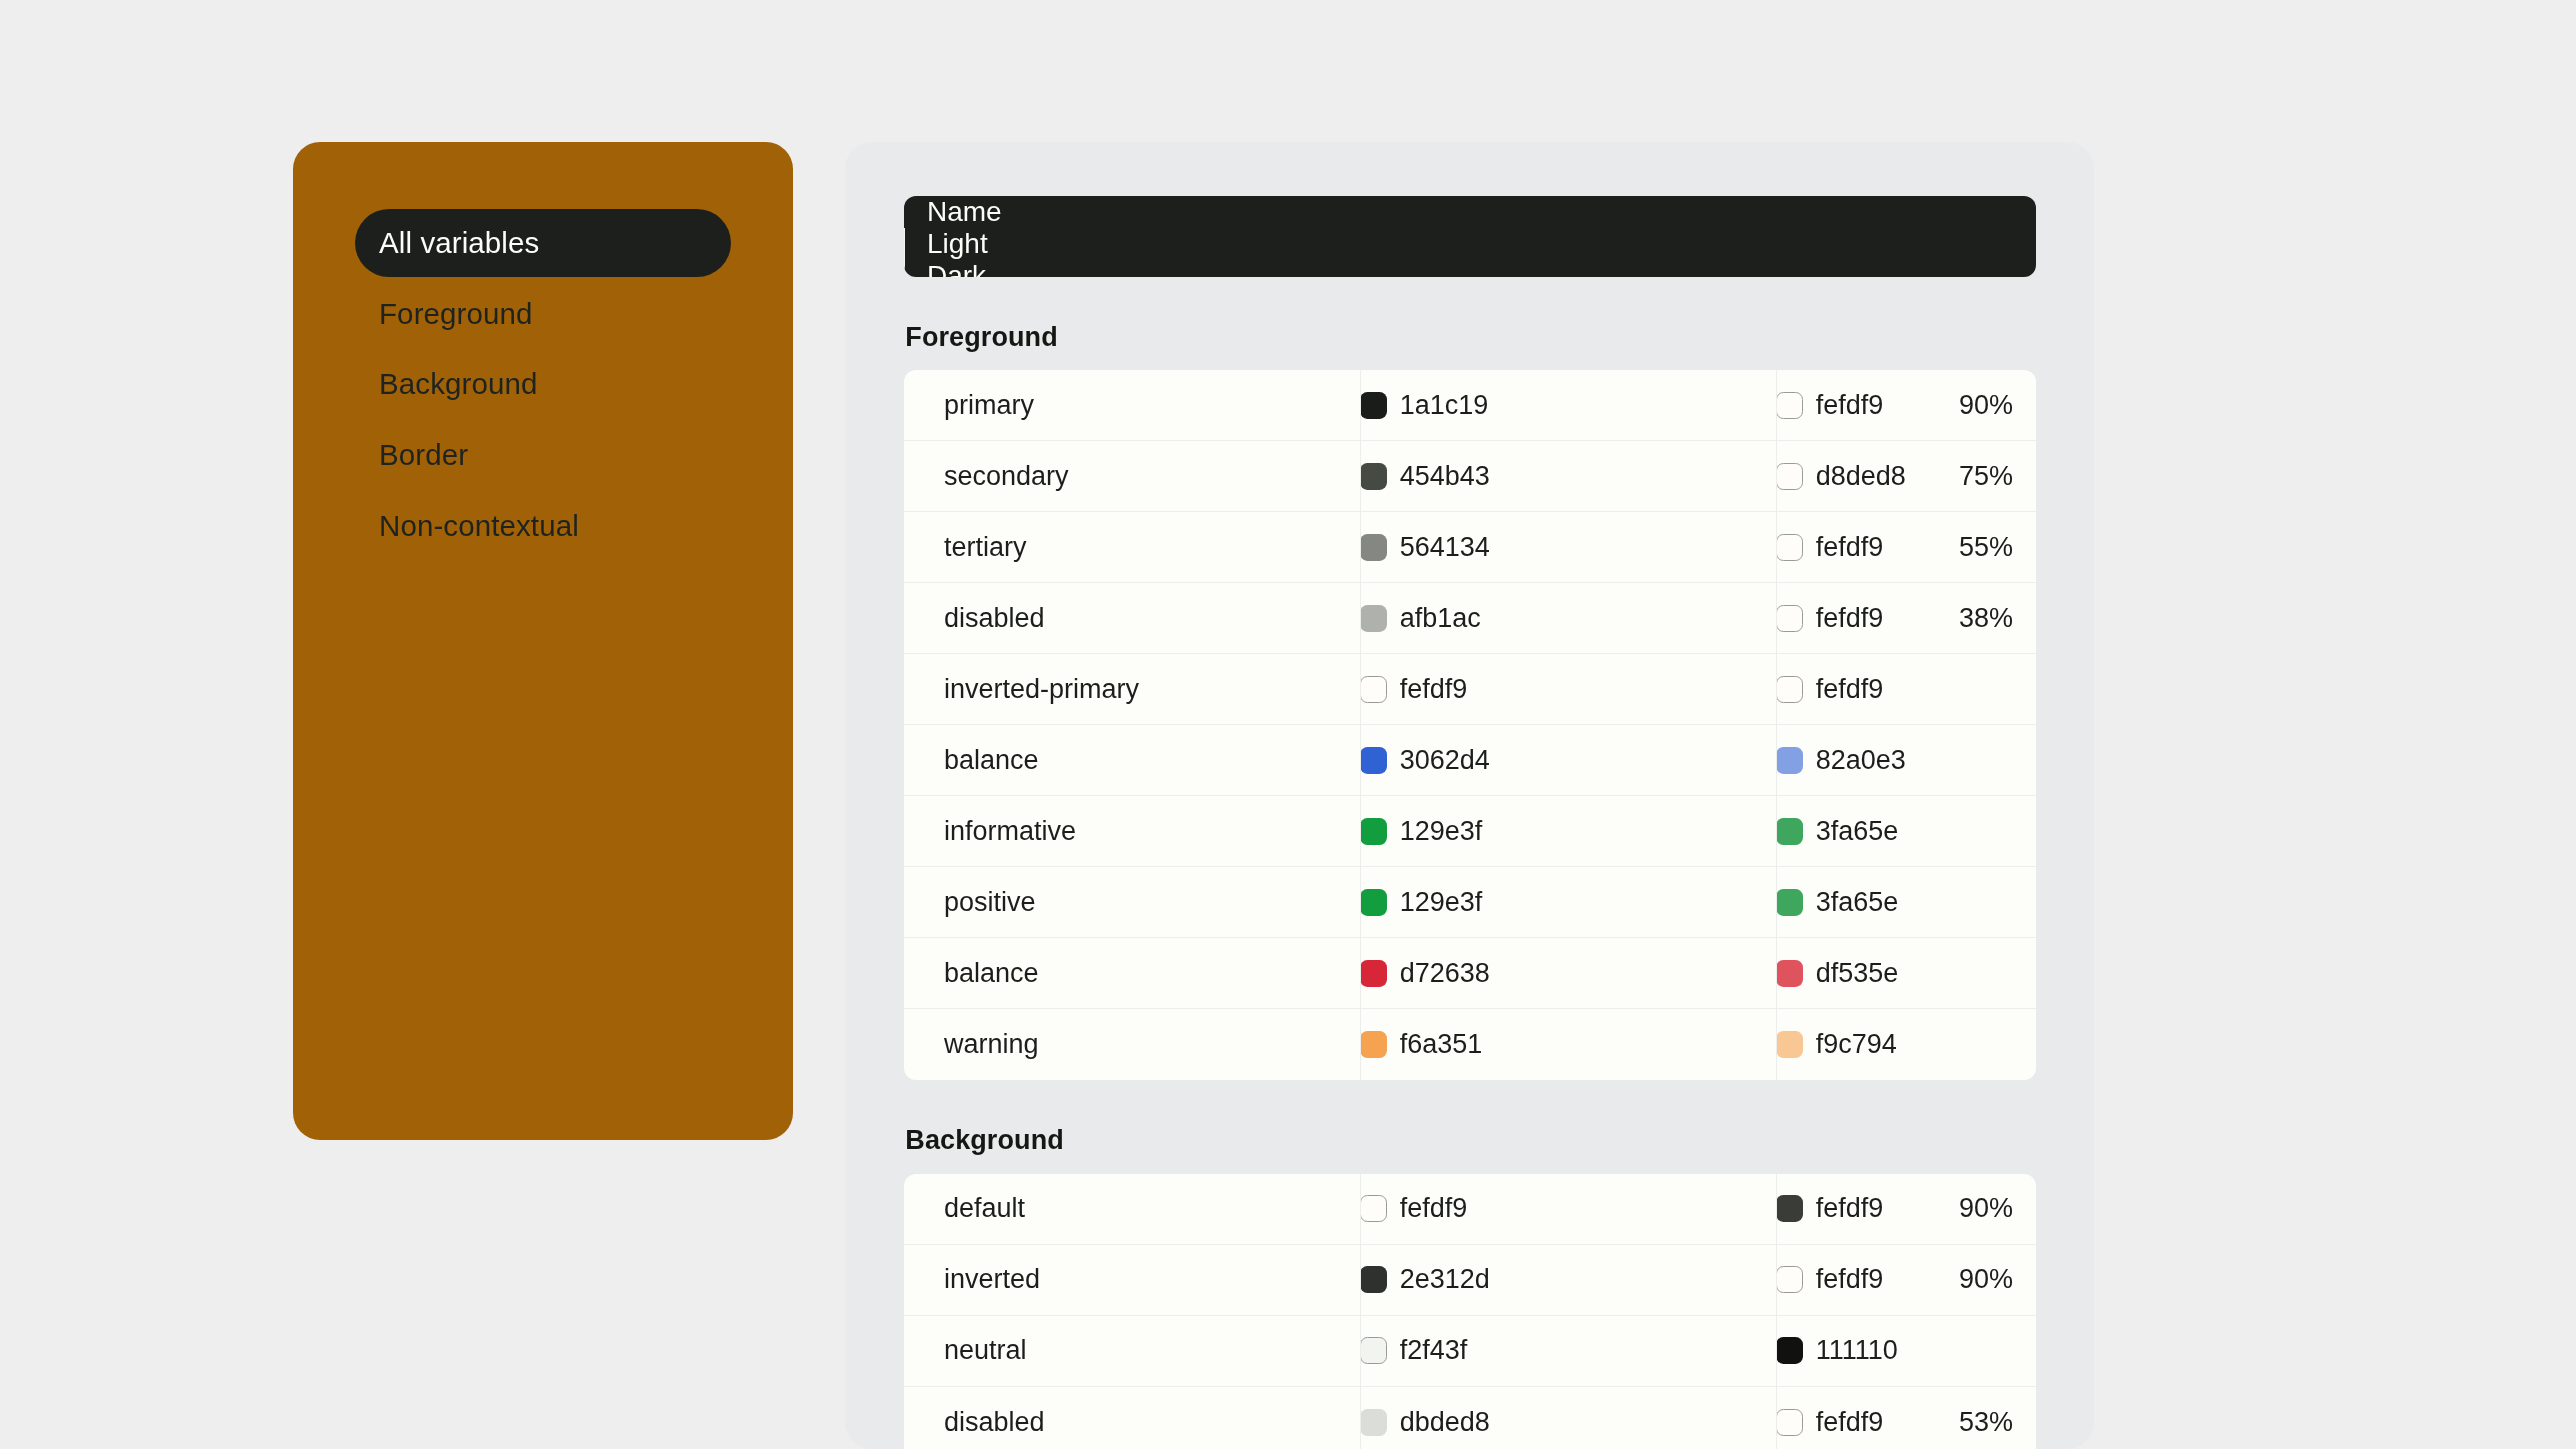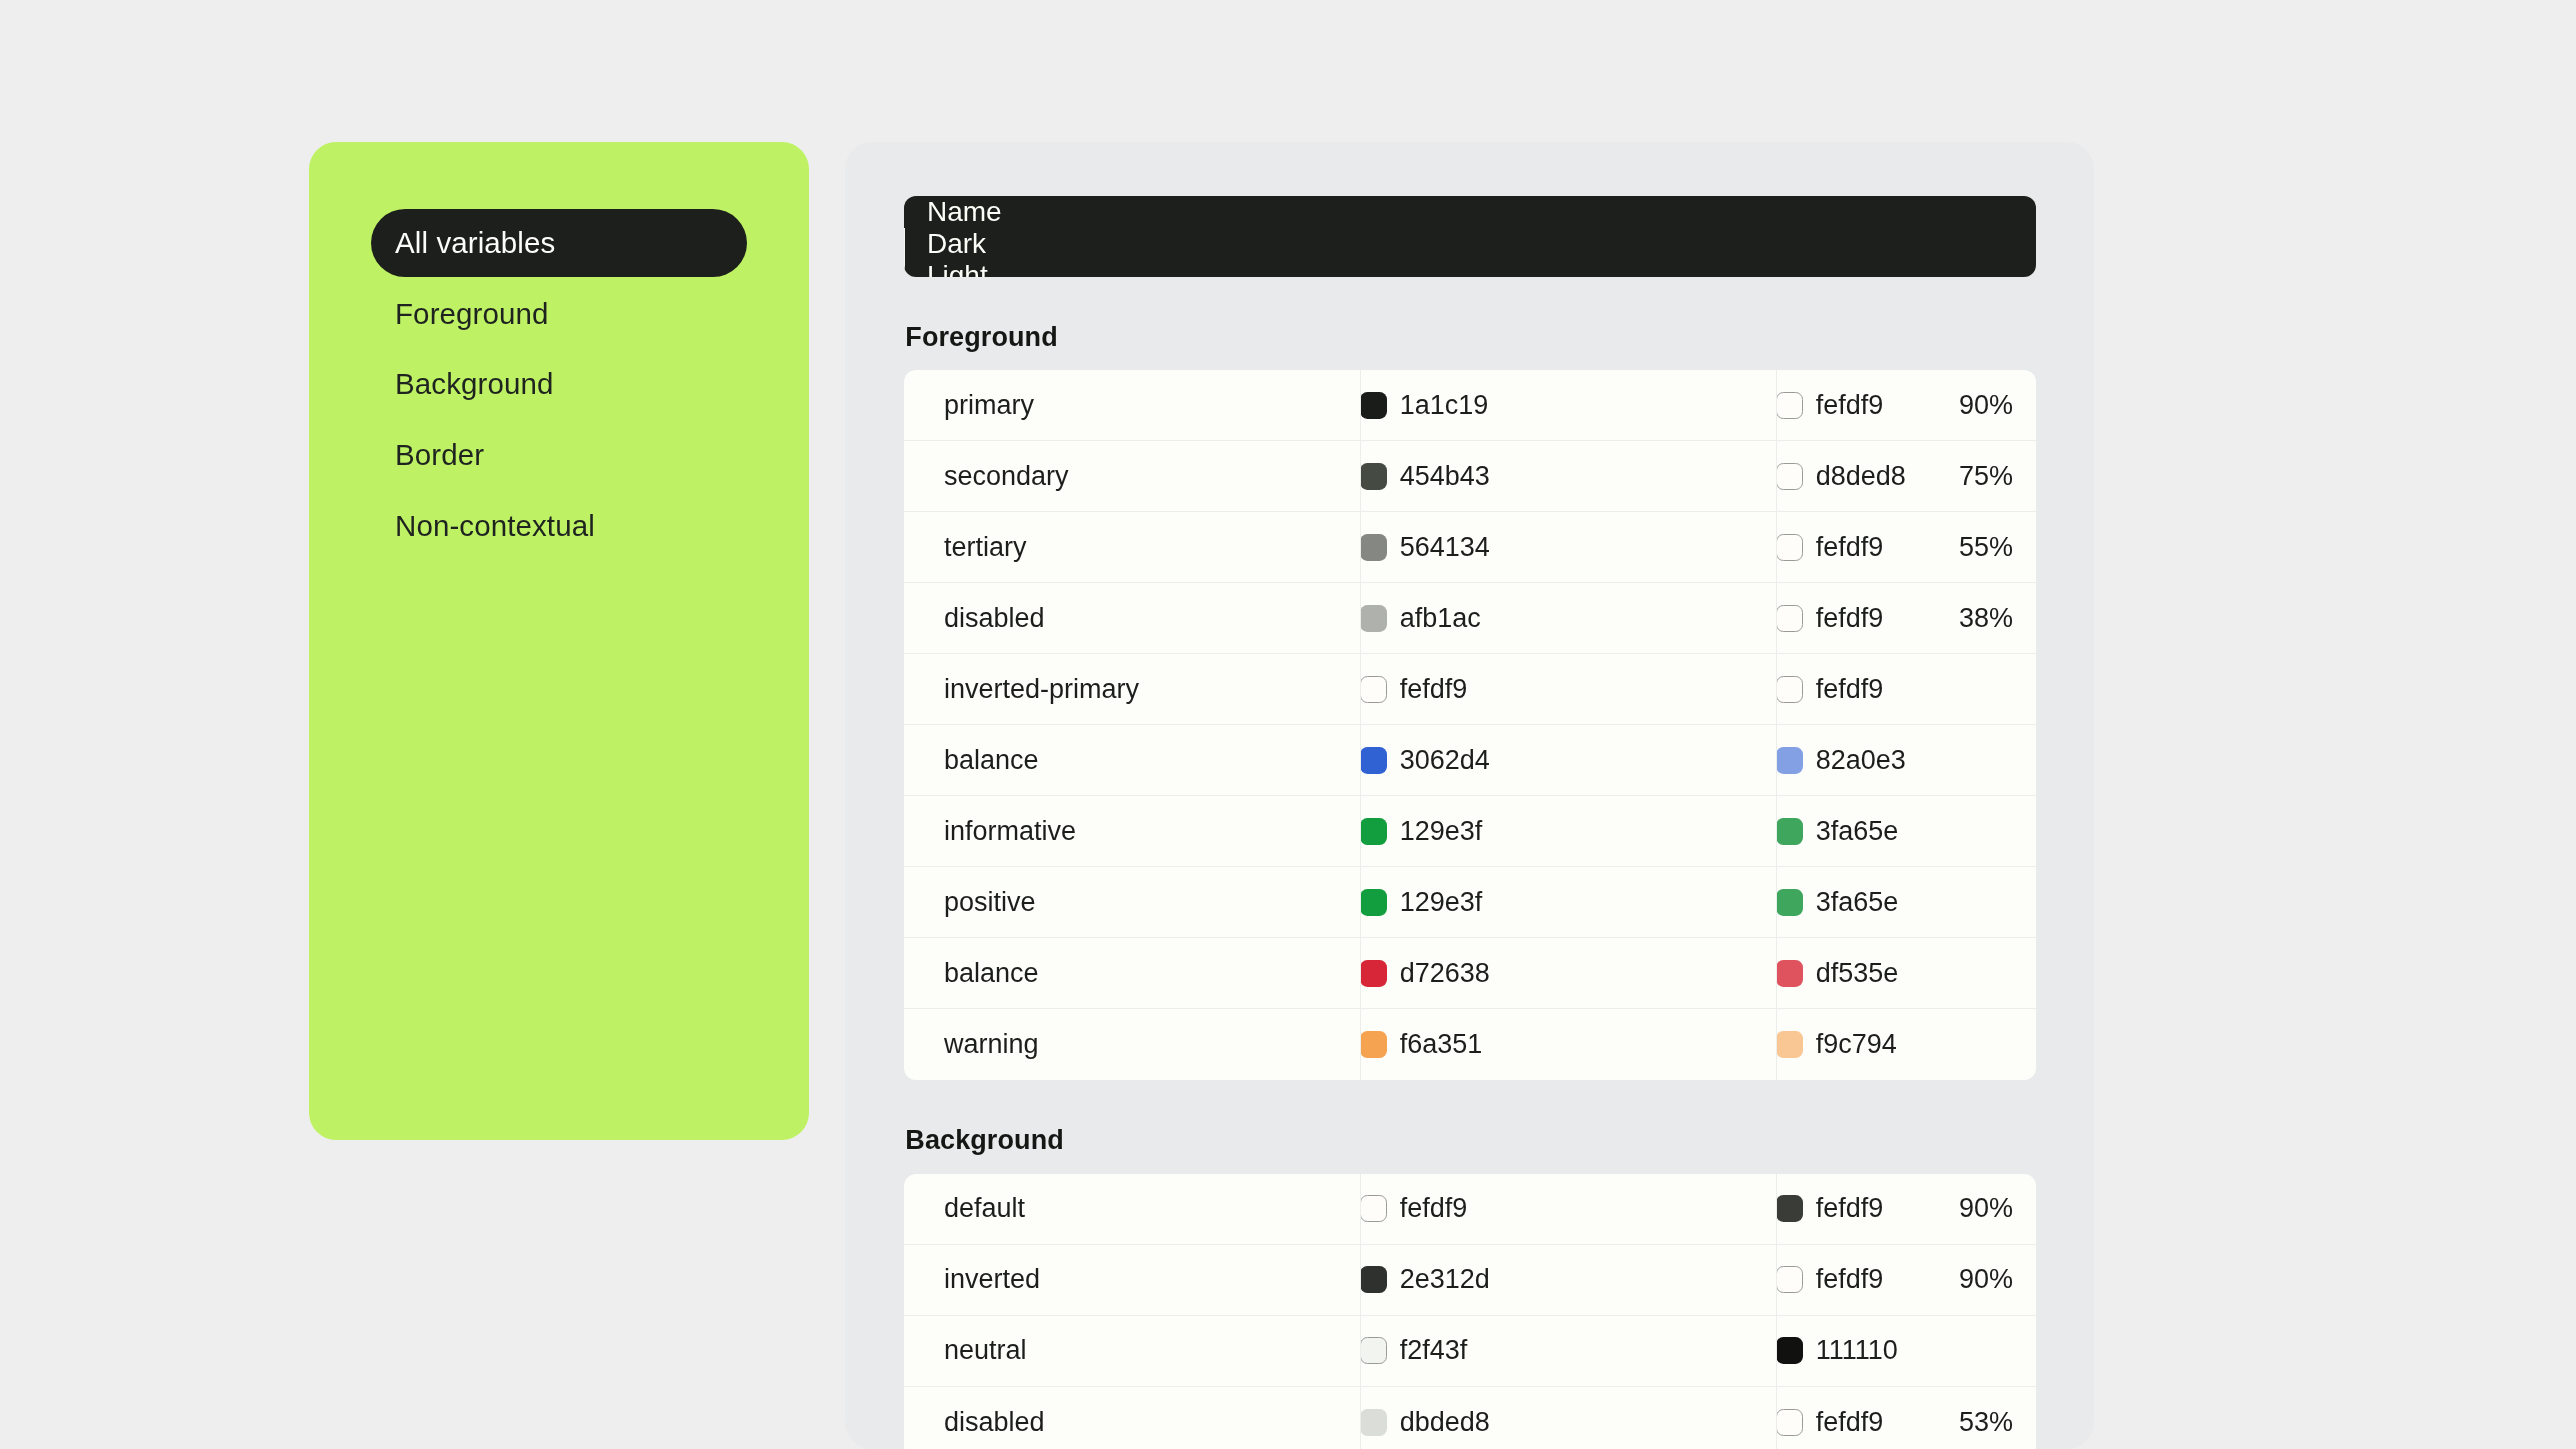--- a/index.html
+++ b/index.html
@@ -15,25 +15,25 @@
   #app {
     position: relative;
     width: 2576px;
     height: 1449px;
     background: #eeeeee;
   }
 
   
   .sidebar {
     position: absolute;
-    left: 309px;
+    left: 293px;
     top: 142px;
     width: 500px;
     height: 998px;
-    background: #bef264;
+    background: #a16207;
     border-radius: 27px;
     padding: 67px 0 0 0;
   }
 
   .nav-list {
     list-style: none;
   }
 
   .nav-item {
     height: 68px;
@@ -200,26 +200,26 @@
   </nav>
 
   <section class="main-card"></section>
 
   <div class="table-wrap">
 
     <div class="table-head" id="table-head">
         <div class="th col-name">
           <span>Name</span>
         </div>
+        <div class="th col-light">
+          <span>Light</span>
+        </div>
         <div class="th col-dark">
           <span>Dark</span>
         </div>
-        <div class="th col-light">
-          <span>Light</span>
-        </div>
       </div>
 
     <div id="sections">
         <div class="section-title">Foreground</div>
         <div class="table-body">
           <div class="tr">
             <div class="td col-name">
               <span>primary</span>
             </div>
             <div class="td col-light">

